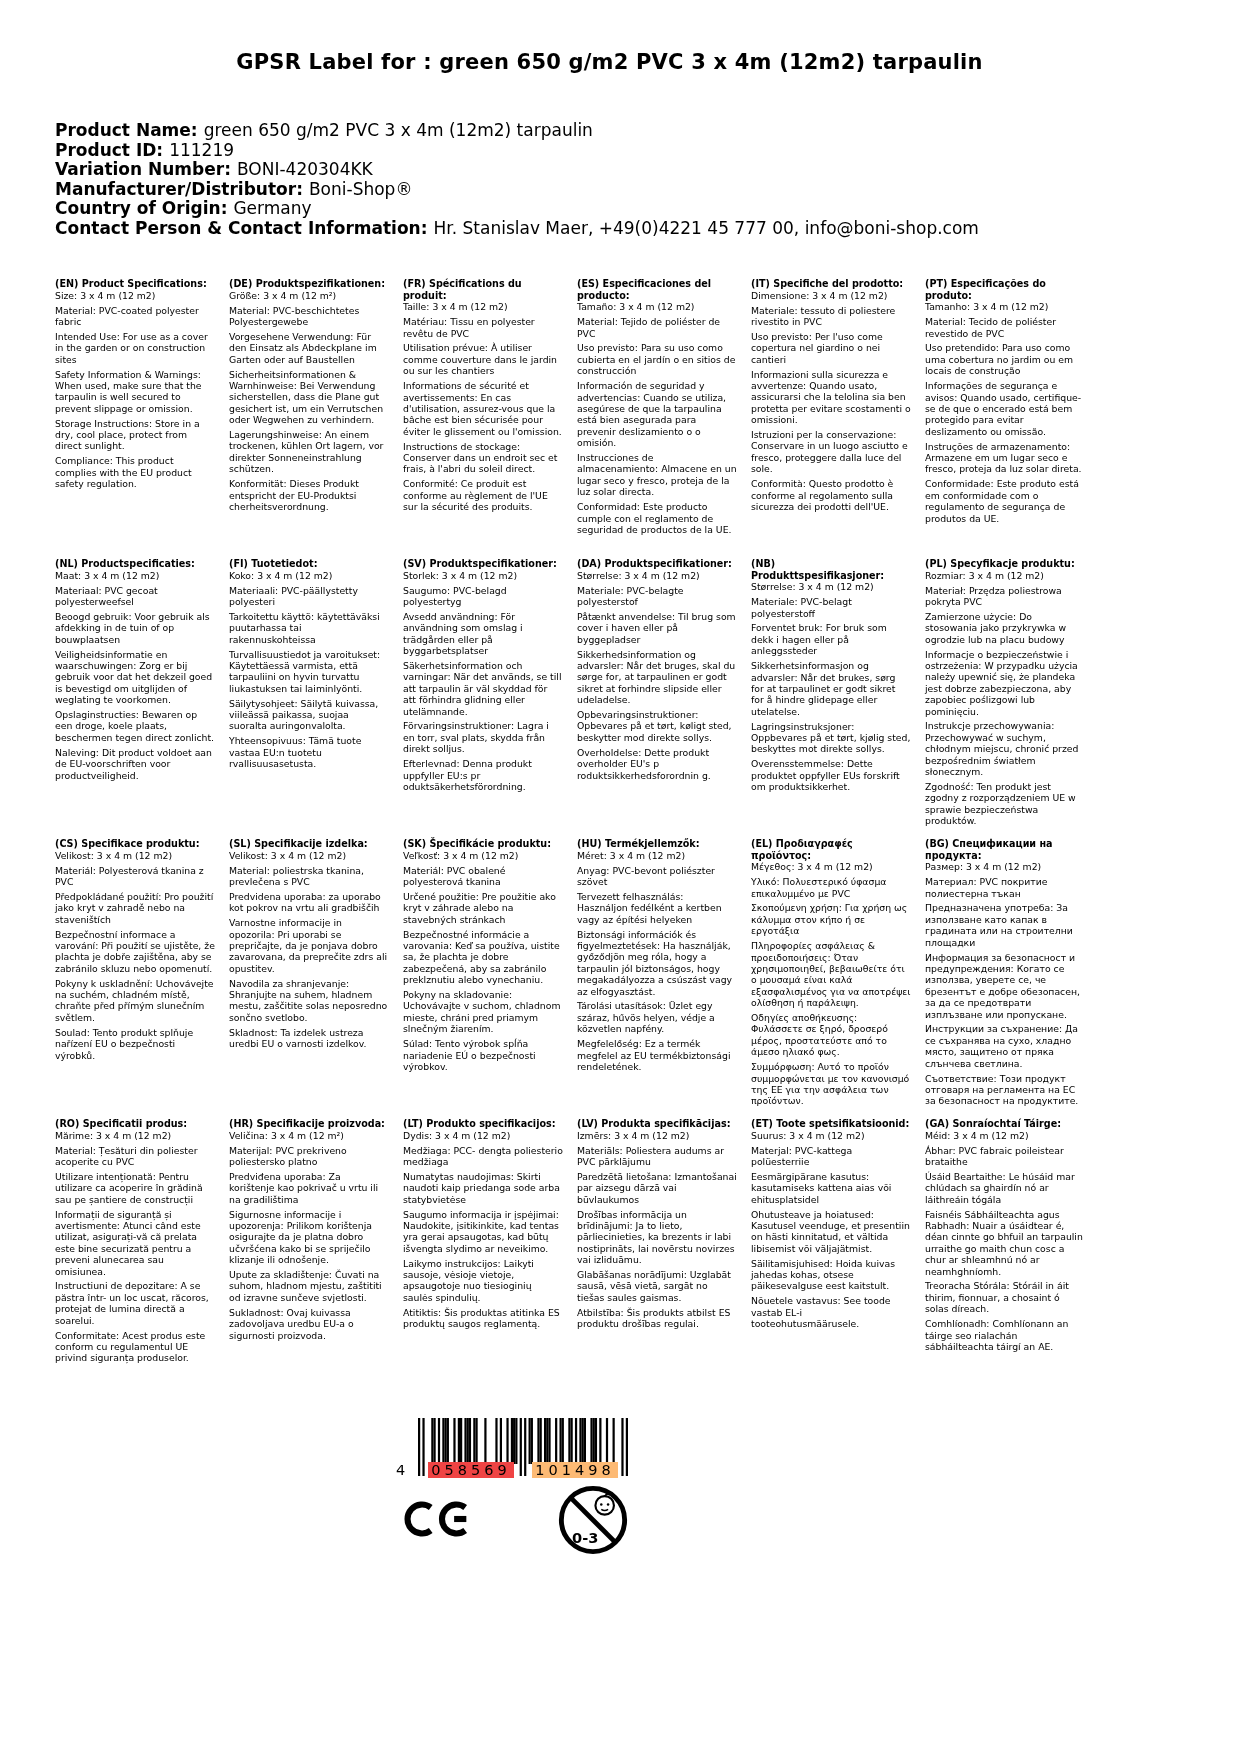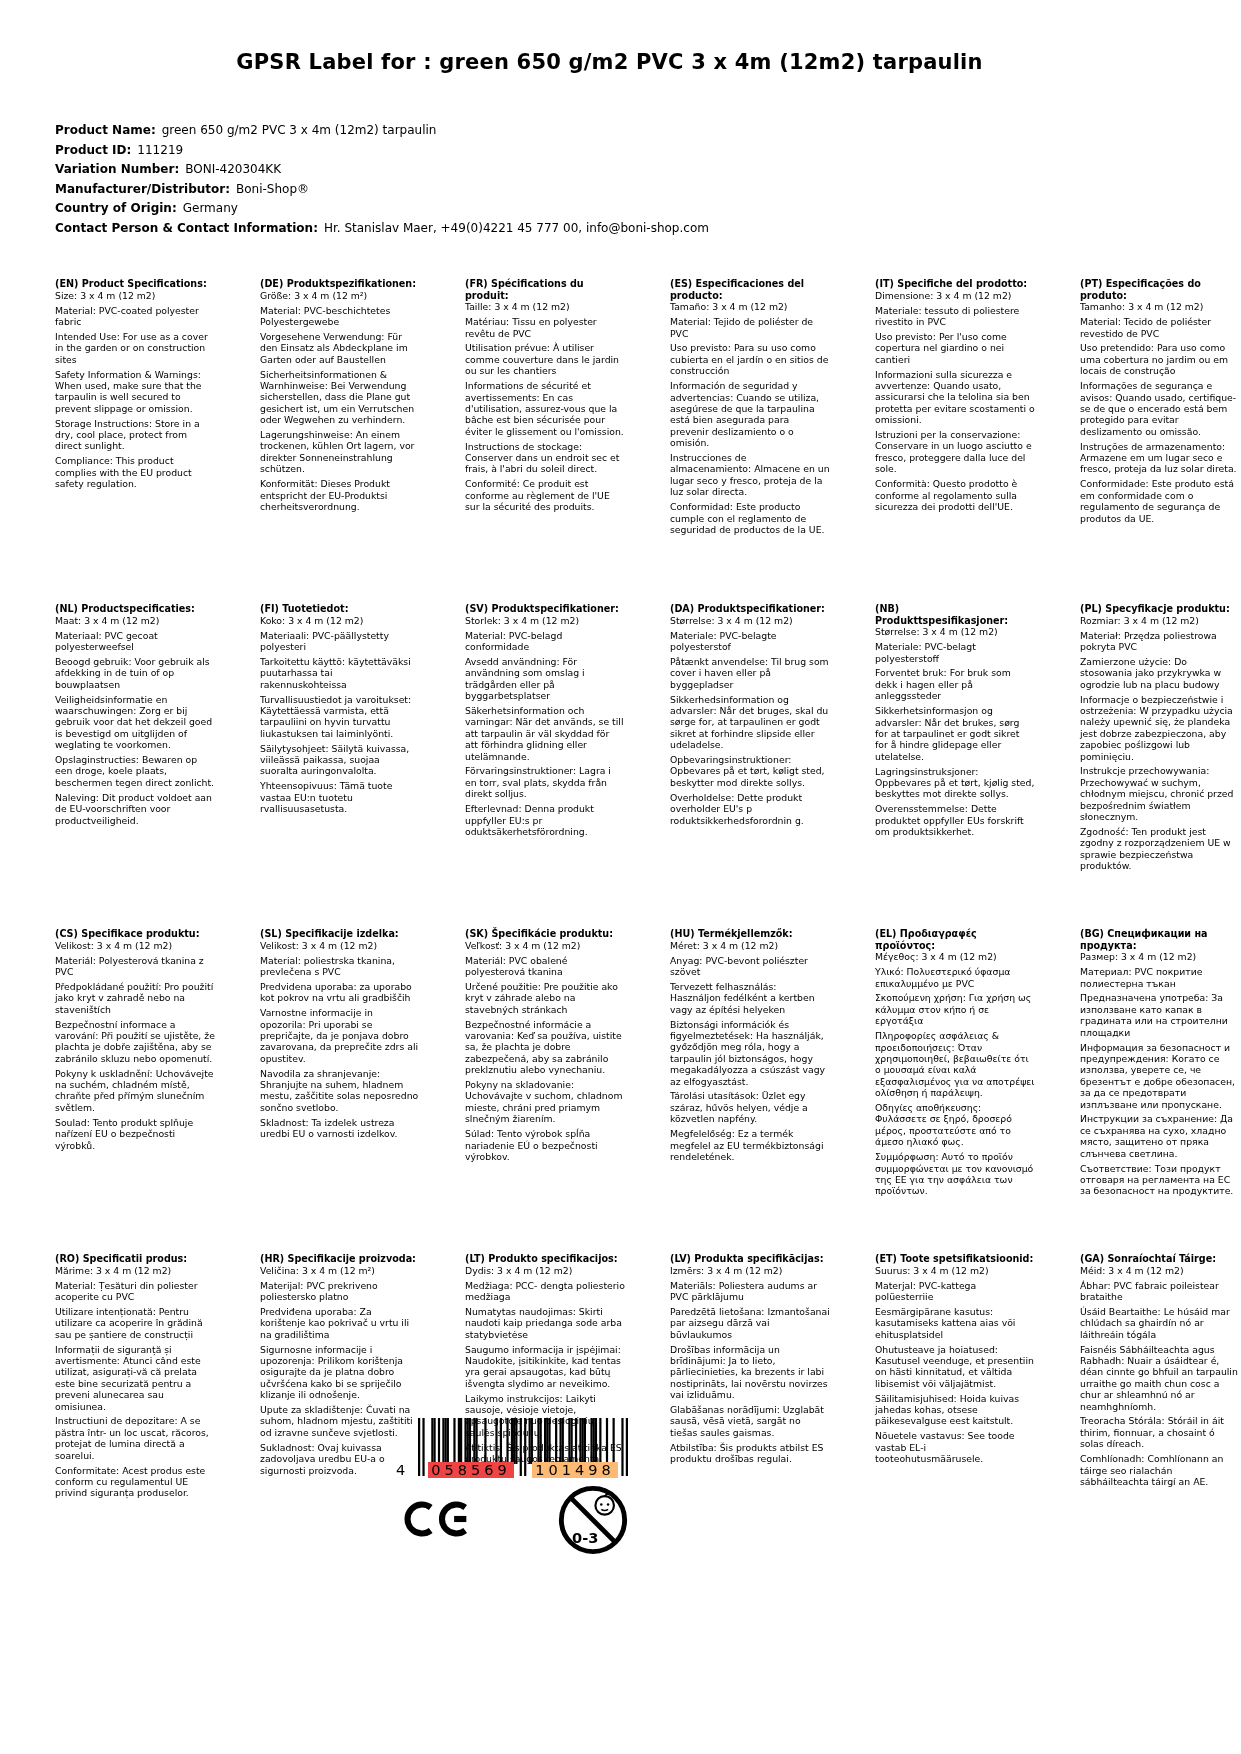--- a/index.html
+++ b/index.html
@@ -1,26 +1,26 @@
 <!DOCTYPE html>
 <html><head>
 <meta charset="utf-8">
 <style>
   html,body{margin:0;padding:0;background:#fff;}
   body{width:1241px;height:1754px;position:relative;font-family:"DejaVu Sans",sans-serif;color:#000;overflow:hidden;}
 
   .doc-title{position:absolute;top:50px;left:0;width:1219px;text-align:center;
     font-size:21px;font-weight:bold;letter-spacing:.2px;}
 
-  .product-info{position:absolute;left:55px;top:121px;font-size:12px;line-height:19.5px;}
+  .product-info{position:absolute;left:55px;top:121px;font-size:17px;line-height:19.5px;}
   .pi-row{white-space:nowrap;}
   .pi-label{font-weight:bold;margin-right:6px;}
 
   .grid{position:absolute;left:55px;top:278px;display:grid;
-    grid-template-columns:repeat(6,160px);column-gap:14px;grid-auto-rows:280px;gap:45px;}
+    grid-template-columns:repeat(6,160px);column-gap:14px;grid-auto-rows:280px;}
   .block{font-size:9.3px;line-height:11.4px;}
   .bh{font-weight:bold;font-size:9.6px;line-height:11.6px;}
   .para{margin-top:3.5px;}
   .para:first-child{margin-top:0;}
 
   .barcode-wrap{position:absolute;left:392px;top:1418px;width:250px;height:64px;}
   .barcode-bars{position:absolute;left:26px;top:0;}
   .barcode-bars rect{fill:#000;}
   .bc-digit{position:absolute;font-size:14.5px;line-height:16px;top:44px;}
   .bc-first{left:4px;}
@@ -143,21 +143,21 @@
         <div class="para">Turvallisuustiedot ja varoitukset: Käytettäessä varmista, että tarpauliini on hyvin turvattu liukastuksen tai laiminlyönti.</div>
         <div class="para">Säilytysohjeet: Säilytä kuivassa, viileässä paikassa, suojaa suoralta auringonvalolta.</div>
         <div class="para">Yhteensopivuus: Tämä tuote vastaa EU:n tuotetu rvallisuusasetusta.</div>
       </div>
   </div>
 
   <div class="block">
     <div class="bh">(SV) Produktspecifikationer:</div>
     <div class="bp">
         <div class="para">Storlek: 3 x 4 m (12 m2)</div>
-        <div class="para">Material: PVC-belagd conformidade</div>
+        <div class="para">Saugumo: PVC-belagd polyestertyg</div>
         <div class="para">Avsedd användning: För användning som omslag i trädgården eller på byggarbetsplatser</div>
         <div class="para">Säkerhetsinformation och varningar: När det används, se till att tarpaulin är väl skyddad för att förhindra glidning eller utelämnande.</div>
         <div class="para">Förvaringsinstruktioner: Lagra i en torr, sval plats, skydda från direkt solljus.</div>
         <div class="para">Efterlevnad: Denna produkt uppfyller EU:s pr oduktsäkerhetsförordning.</div>
       </div>
   </div>
 
   <div class="block">
     <div class="bh">(DA) Produktspecifikationer:</div>
     <div class="bp">

